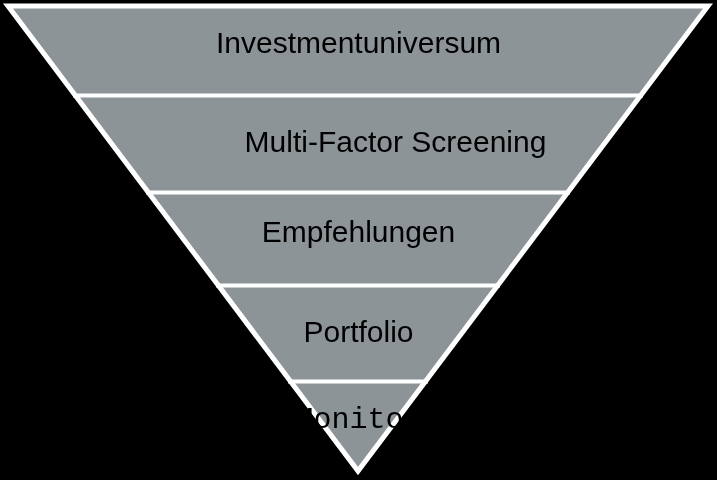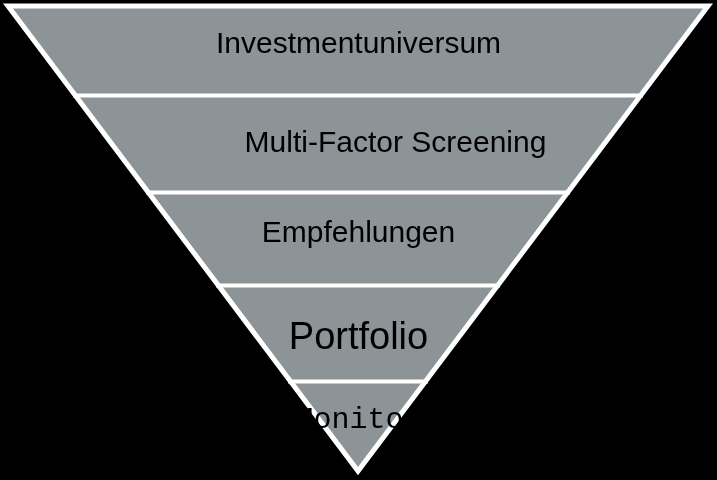--- a/index.html
+++ b/index.html
@@ -41,21 +41,21 @@
     text-align: center;
     color: #000000;
     font-family: "Liberation Sans", sans-serif;
     font-weight: normal;
     line-height: 1;
     white-space: nowrap;
   }
   .lbl-1 { top: 28px;  font-size: 30px; }
   .lbl-2 { top: 127px; font-size: 30px; margin-left: 37px; }
   .lbl-3 { top: 217px; font-size: 30px; }
-  .lbl-4 { top: 317px; font-size: 38px; }
+  .lbl-4 { top: 317px; font-size: 30px; }
   .lbl-5 { top: 405px; font-size: 30px; font-family: Liberation Mono, monospace; }
 </style>
 </head>
 <body>
 
 <div id="funnel-diagram">
 
   <svg id="funnel-svg" viewBox="0 0 717 480" width="717" height="480" xmlns="http://www.w3.org/2000/svg" shape-rendering="geometricPrecision">
 
     <rect x="0" y="0" width="717" height="480" fill="#000000"></rect>

